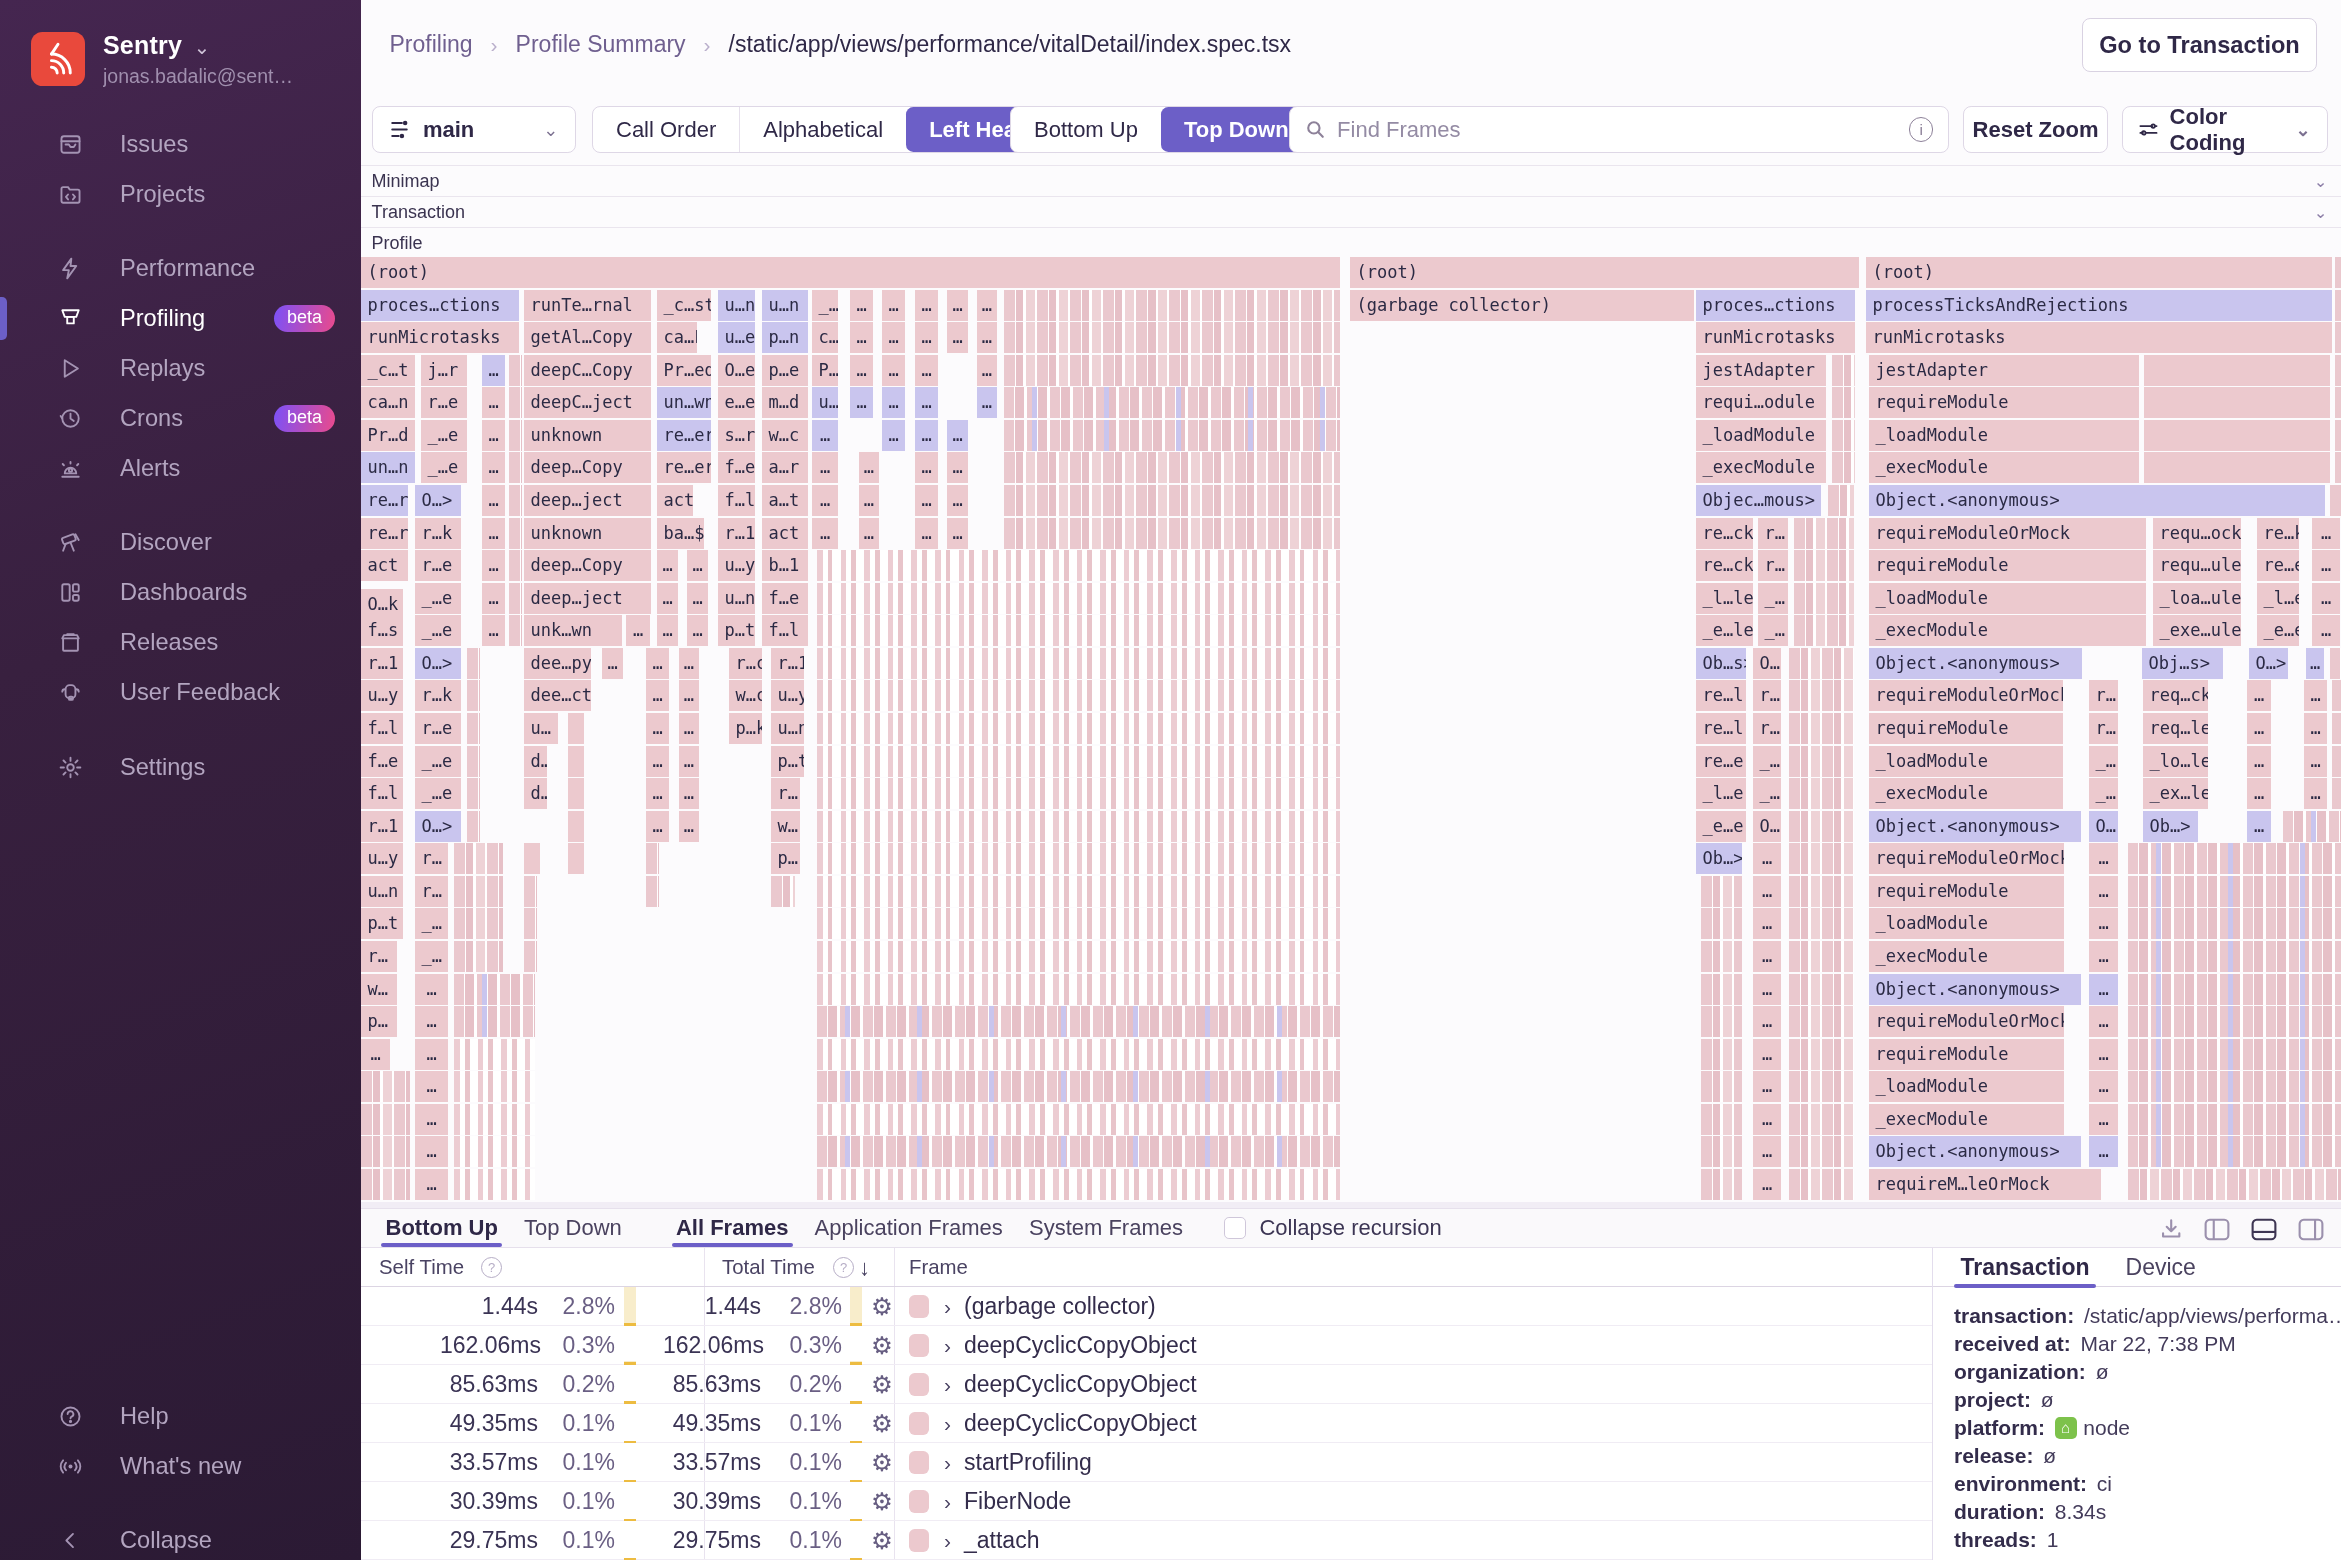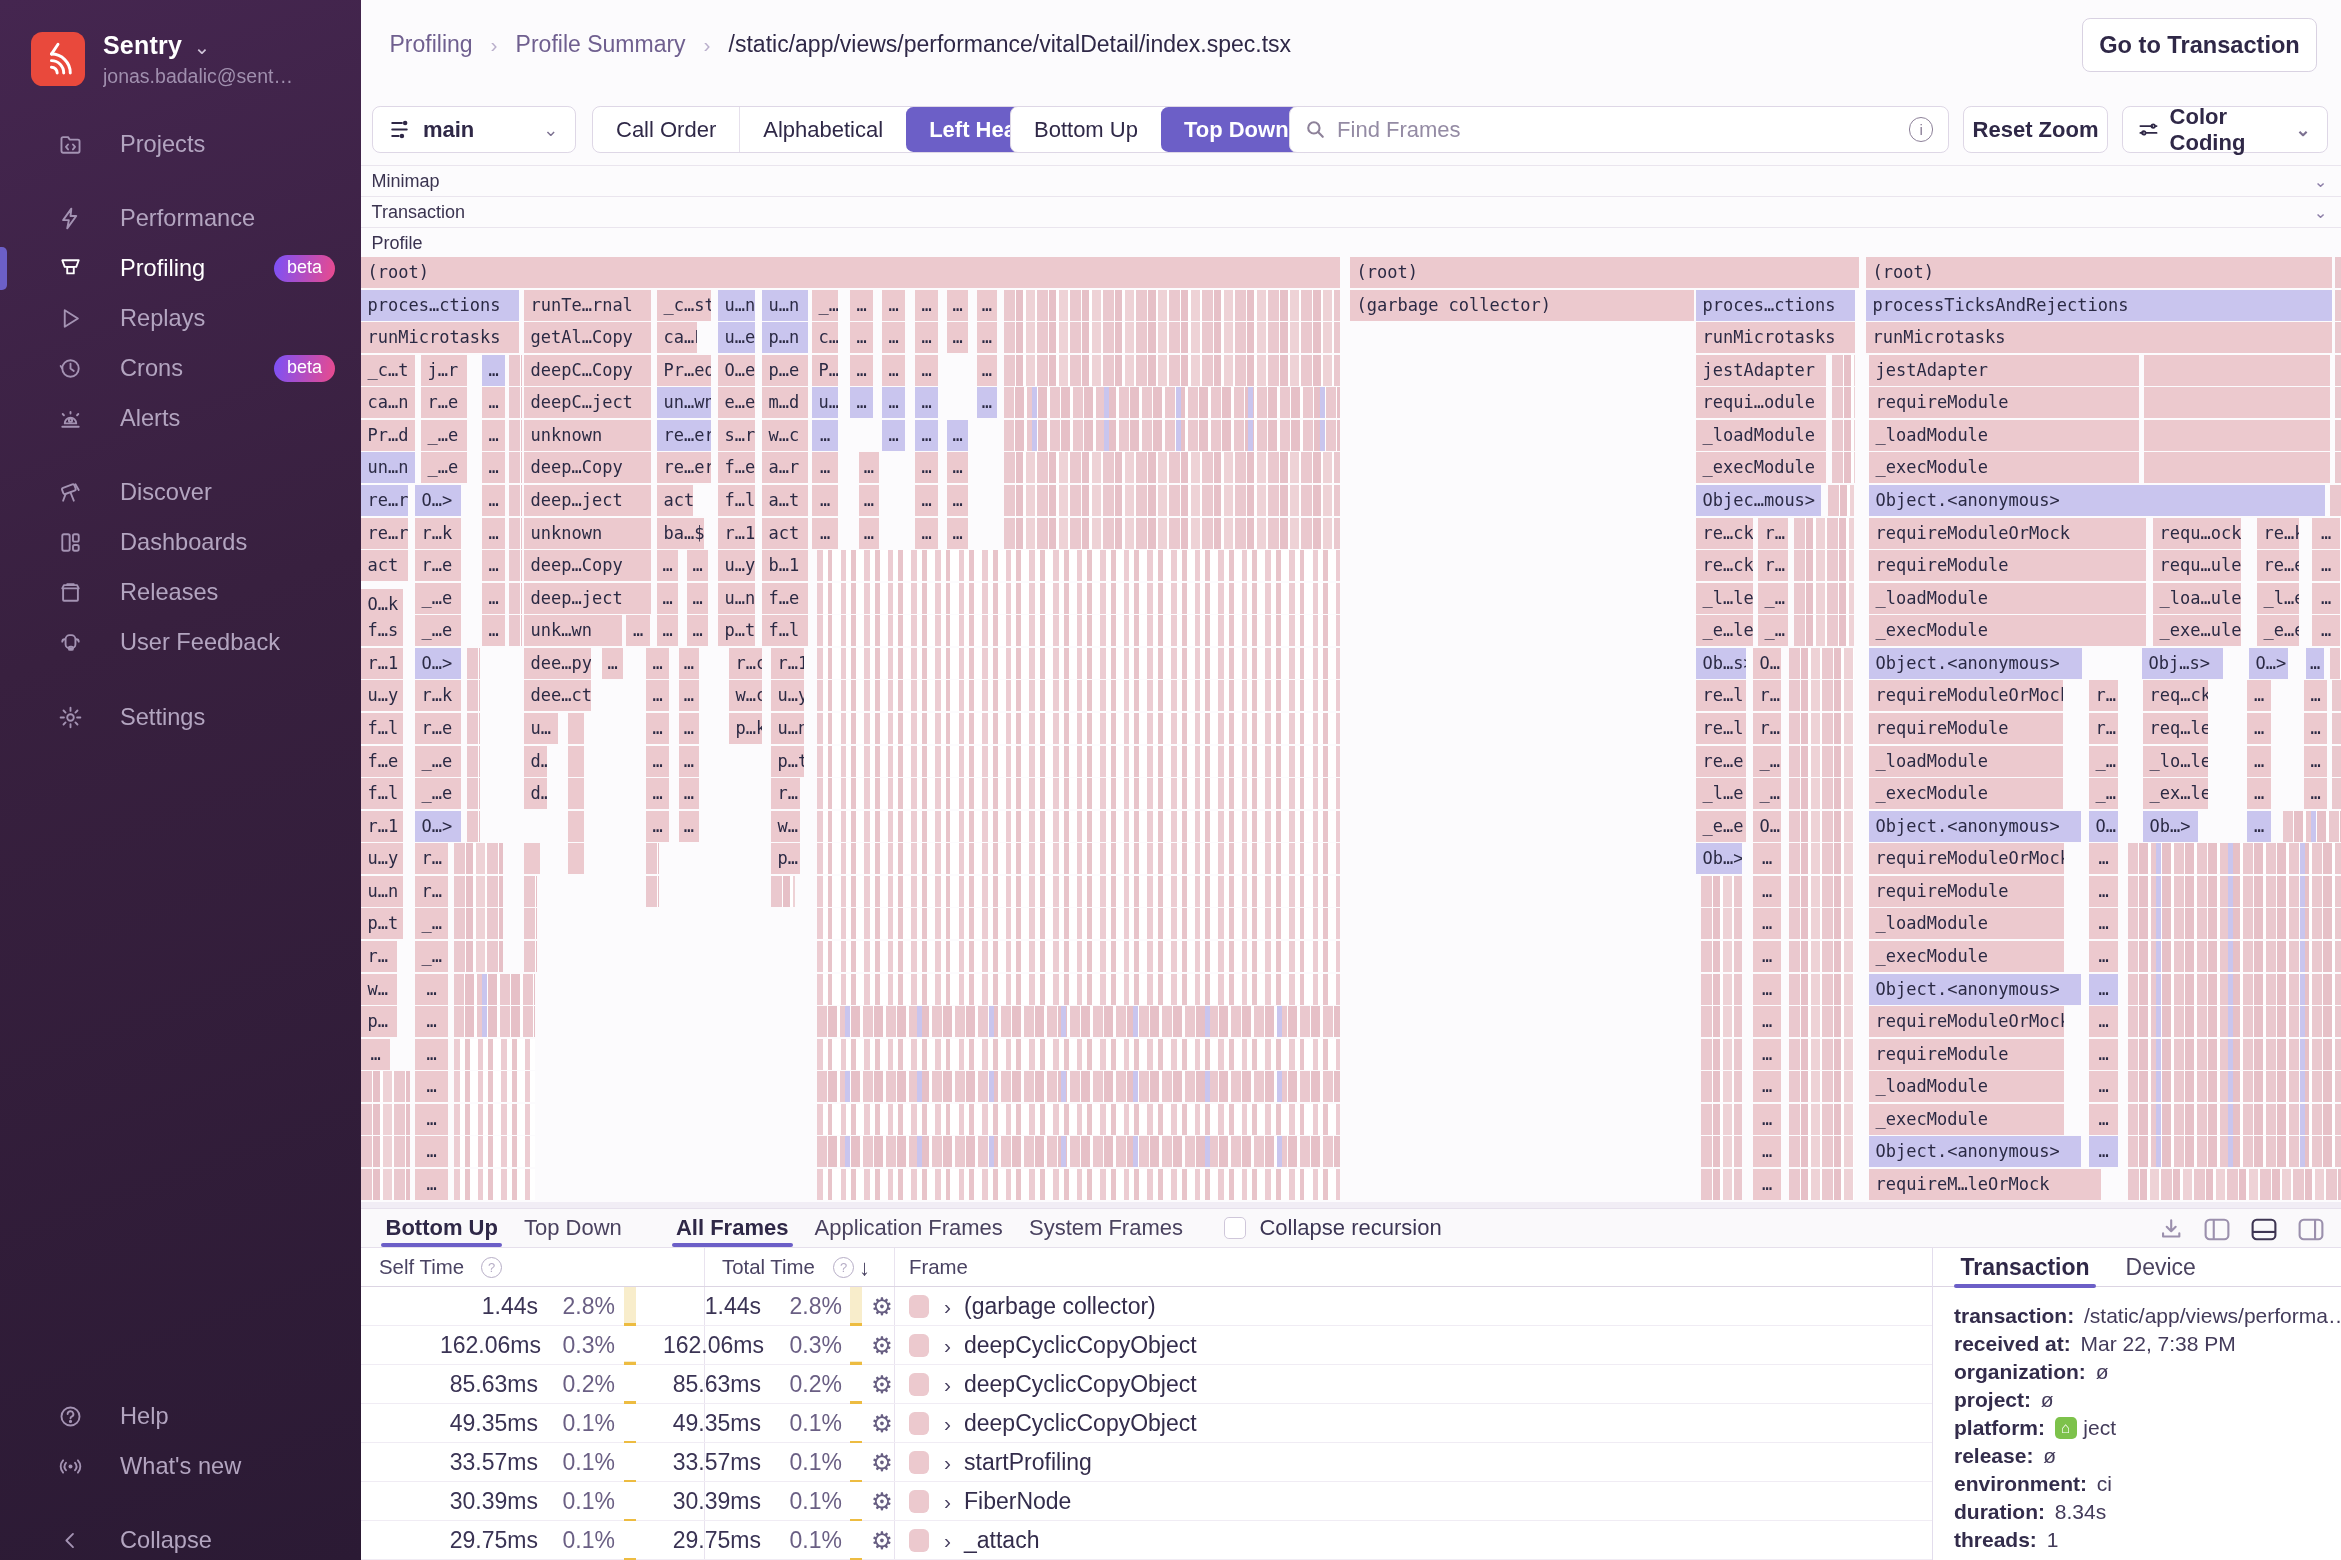--- a/index.html
+++ b/index.html
@@ -141,20 +141,29 @@
         <path d="M14 16 L22 4"></path>
       </svg>
     </div>
     <div class="bt">
       <div><span class="bname">Sentry</span>
            <span class="bchev">⌄</span></div>
       <div class="bmail">jonas.badalic@sent…</div>
     </div>
   </div>
   <div id="nav">
+      <div class="nav-item">
+        <span class="nico">
+          <svg width="23" height="23" viewBox="0 0 28 28" fill="none" stroke="currentColor" stroke-width="2.3" stroke-linecap="round" stroke-linejoin="round">
+            <rect x="3" y="4" width="22" height="20" rx="3"></rect>
+            <path d="M3 10h22M8 14h4l2 3h4l2-3"></path>
+          </svg>
+        </span>
+    <span>Issues</span>
+      </div>
       <div class="nav-item">
         <span class="nico">
           <svg width="23" height="23" viewBox="0 0 28 28" fill="none" stroke="currentColor" stroke-width="2.3" stroke-linecap="round" stroke-linejoin="round">
             <path d="M3 7a2 2 0 0 1 2-2h6l2 3h10a2 2 0 0 1 2 2v12a2 2 0 0 1-2 2H5a2 2 0 0 1-2-2z"></path>
             <path d="M11 14l-2.5 3L11 20M17 14l2.5 3L17 20"></path>
           </svg>
         </span>
     <span>Projects</span>
       </div>
       <div class="gap30"></div>
@@ -980,21 +989,21 @@
     <b>organization:</b>
             <span class="dval">ø</span>
           </div>
           <div class="drow">
     <b>project:</b>
             <span class="dval">ø</span>
           </div>
           <div class="drow">
     <b>platform:</b>
             <span class="node-ic">⌂</span>
-            <span class="dval">ject</span>
+            <span class="dval">node</span>
           </div>
           <div class="drow">
     <b>release:</b>
             <span class="dval">ø</span>
           </div>
           <div class="drow">
     <b>environment:</b>
             <span class="dval">ci</span>
           </div>
           <div class="drow">

